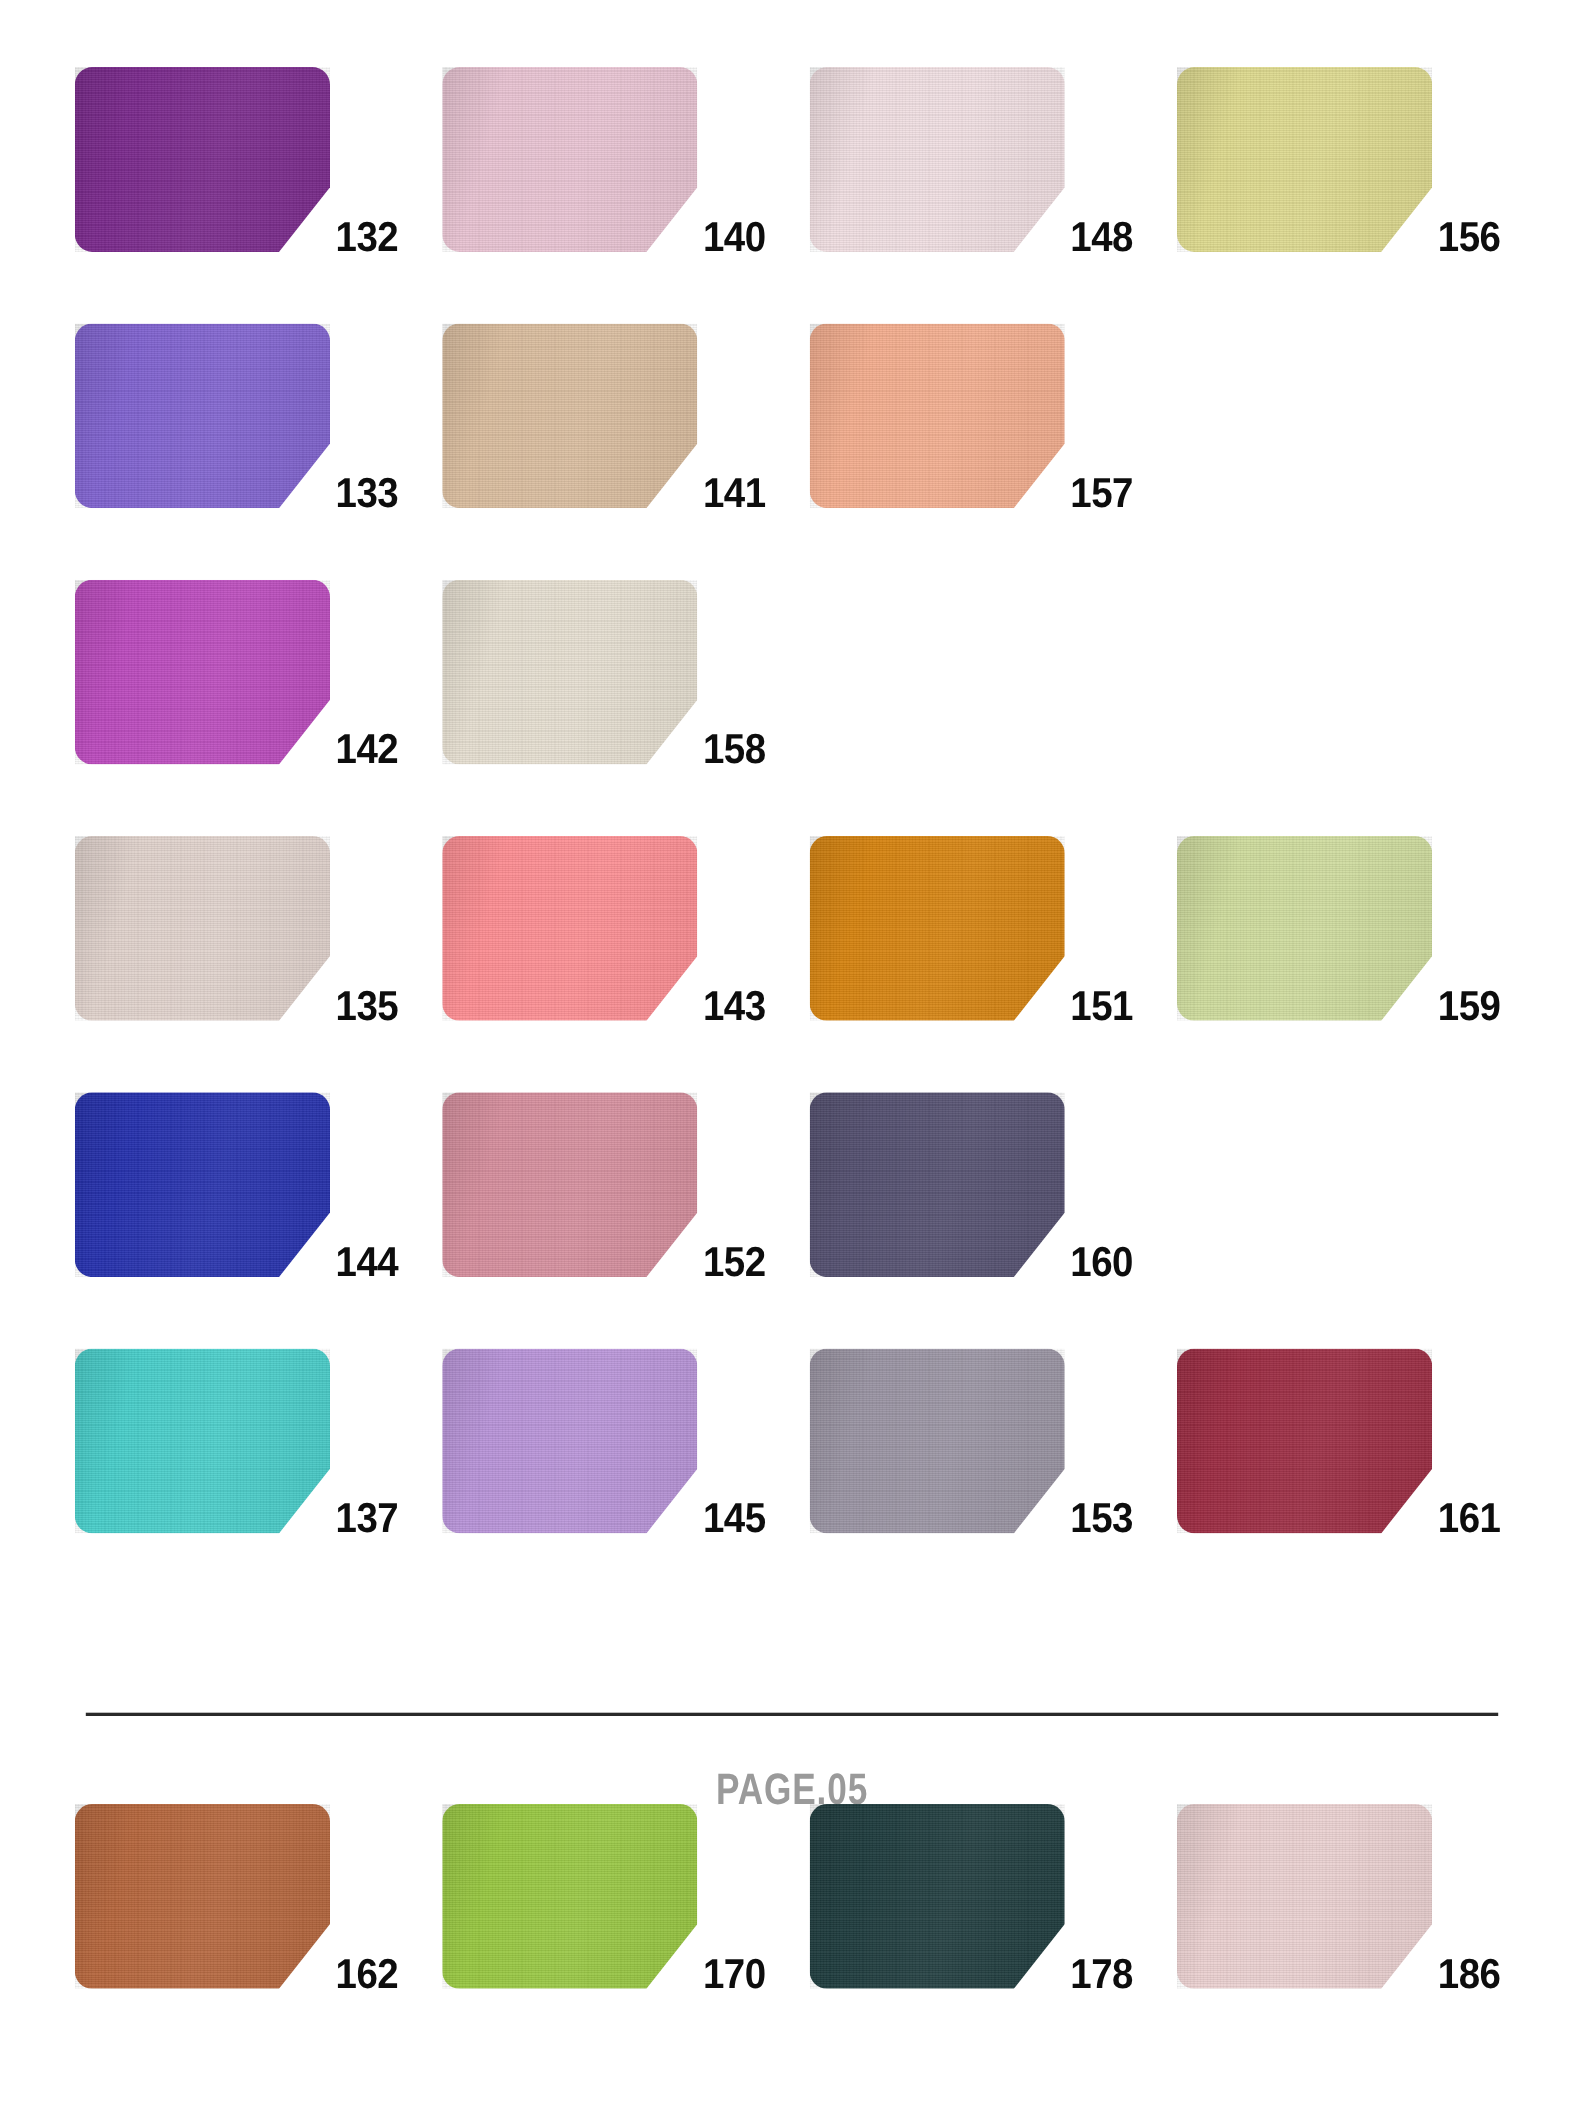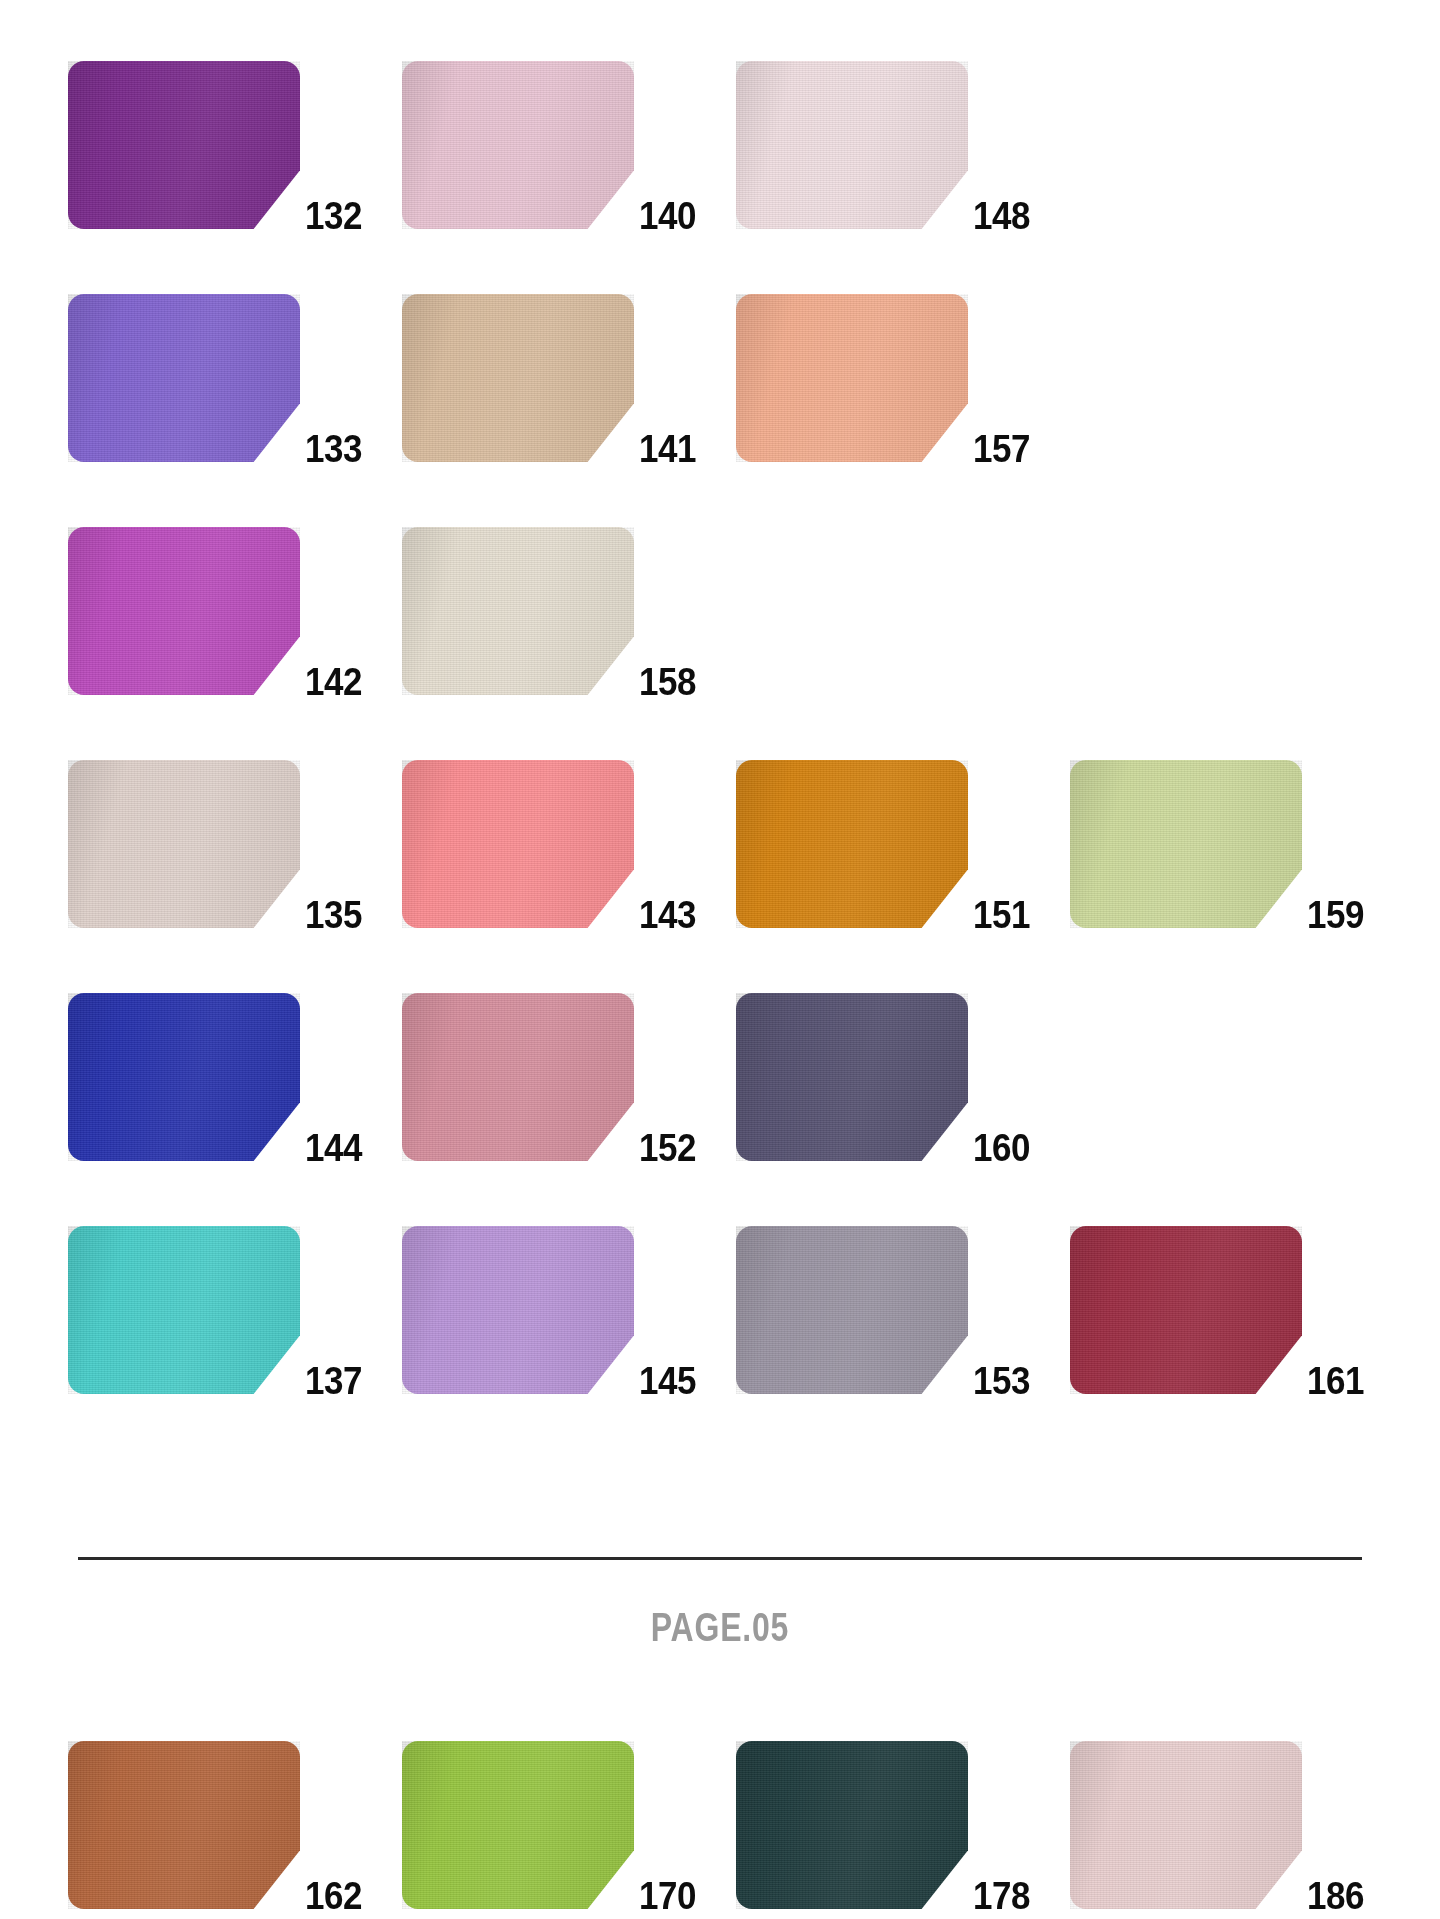--- a/index.html
+++ b/index.html
@@ -24,21 +24,21 @@
   }
 
   
   .swatch-grid {
     position: absolute;
     left: 68px;
     top: 25px;
     width: 1304px;
   }
   .swatch-grid.bottom-grid {
-    top: 1705px;
+    top: 1604px;
   }
 
   .swatch-row {
     display: flex;
     gap: 40px;
     margin-bottom: 29px;
   }
   .swatch-row:last-child { margin-bottom: 0; align-items: center; }
 
   .swatch-cell {
@@ -147,20 +147,24 @@
         <div class="swatch-number">132</div>
       </div>
       <div class="swatch-cell">
         <div class="swatch-chip" style="background-color: rgb(232, 195, 210);"></div>
         <div class="swatch-number">140</div>
       </div>
       <div class="swatch-cell">
         <div class="swatch-chip" style="background-color: rgb(240, 222, 225);"></div>
         <div class="swatch-number">148</div>
       </div>
+      <div class="swatch-cell">
+        <div class="swatch-chip" style="background-color: rgb(221, 217, 142);"></div>
+        <div class="swatch-number">156</div>
+      </div>
     </div>
 
     <div class="swatch-row">
       <div class="swatch-cell">
         <div class="swatch-chip" style="background-color: rgb(128, 99, 207);"></div>
         <div class="swatch-number">133</div>
       </div>
       <div class="swatch-cell">
         <div class="swatch-chip" style="background-color: rgb(217, 188, 158);"></div>
         <div class="swatch-number">141</div>

